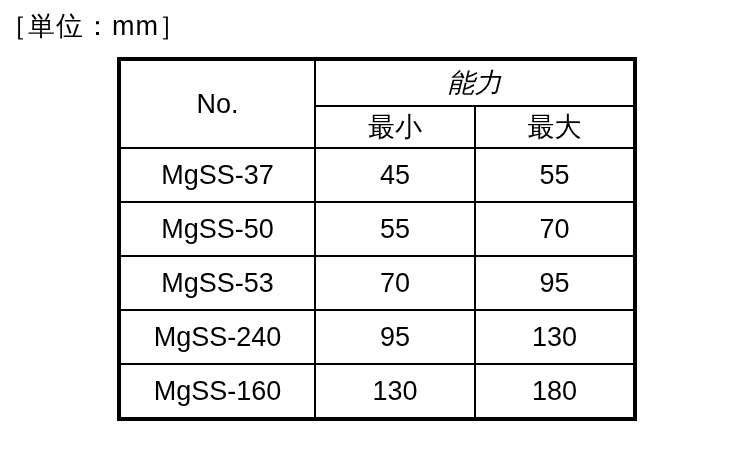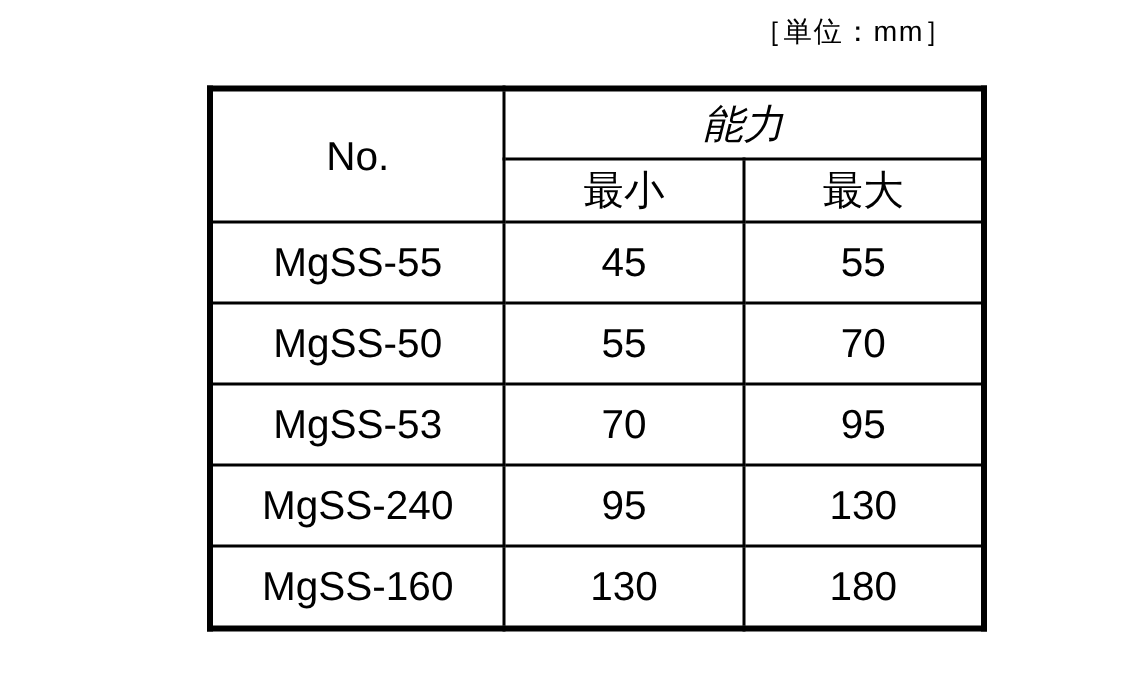--- a/index.html
+++ b/index.html
@@ -13,30 +13,30 @@
     font-family: "Liberation Sans", sans-serif;
     color: #000000;
     position: relative;
     overflow: hidden;
   }
   .unit-note {
     position: absolute;
     top: 8px;
     left: 0;
     width: 636px;
-    text-align: right;
-    font-size: 19px;
+    text-align: left;
+    font-size: 27px;
     letter-spacing: 1px;
     color: #000000;
     white-space: nowrap;
   }
   .table-wrap {
     position: absolute;
     top: 57px;
-    left: 122px;
+    left: 101px;
     width: 528px;
     padding-left: 16px;
   }
   table.spec {
     border-collapse: collapse;
     table-layout: fixed;
     width: 516px;
     background: #ffffff;
   }
   table.spec td, table.spec th {
@@ -97,21 +97,21 @@
         <th class="head-no" rowspan="2">No.</th>
         <th class="head-cap" colspan="2">能力</th>
       </tr>
       <tr>
         <th class="head-sub">最小</th>
         <th class="head-sub">最大</th>
       </tr>
     </thead>
     <tbody>
       <tr class="body-row">
-        <td class="cell-model">MgSS-55</td>
+        <td class="cell-model">MgSS-37</td>
         <td class="cell-num">45</td>
         <td class="cell-num">55</td>
       </tr>
       <tr class="body-row">
         <td class="cell-model">MgSS-50</td>
         <td class="cell-num">55</td>
         <td class="cell-num">70</td>
       </tr>
       <tr class="body-row">
         <td class="cell-model">MgSS-53</td>

